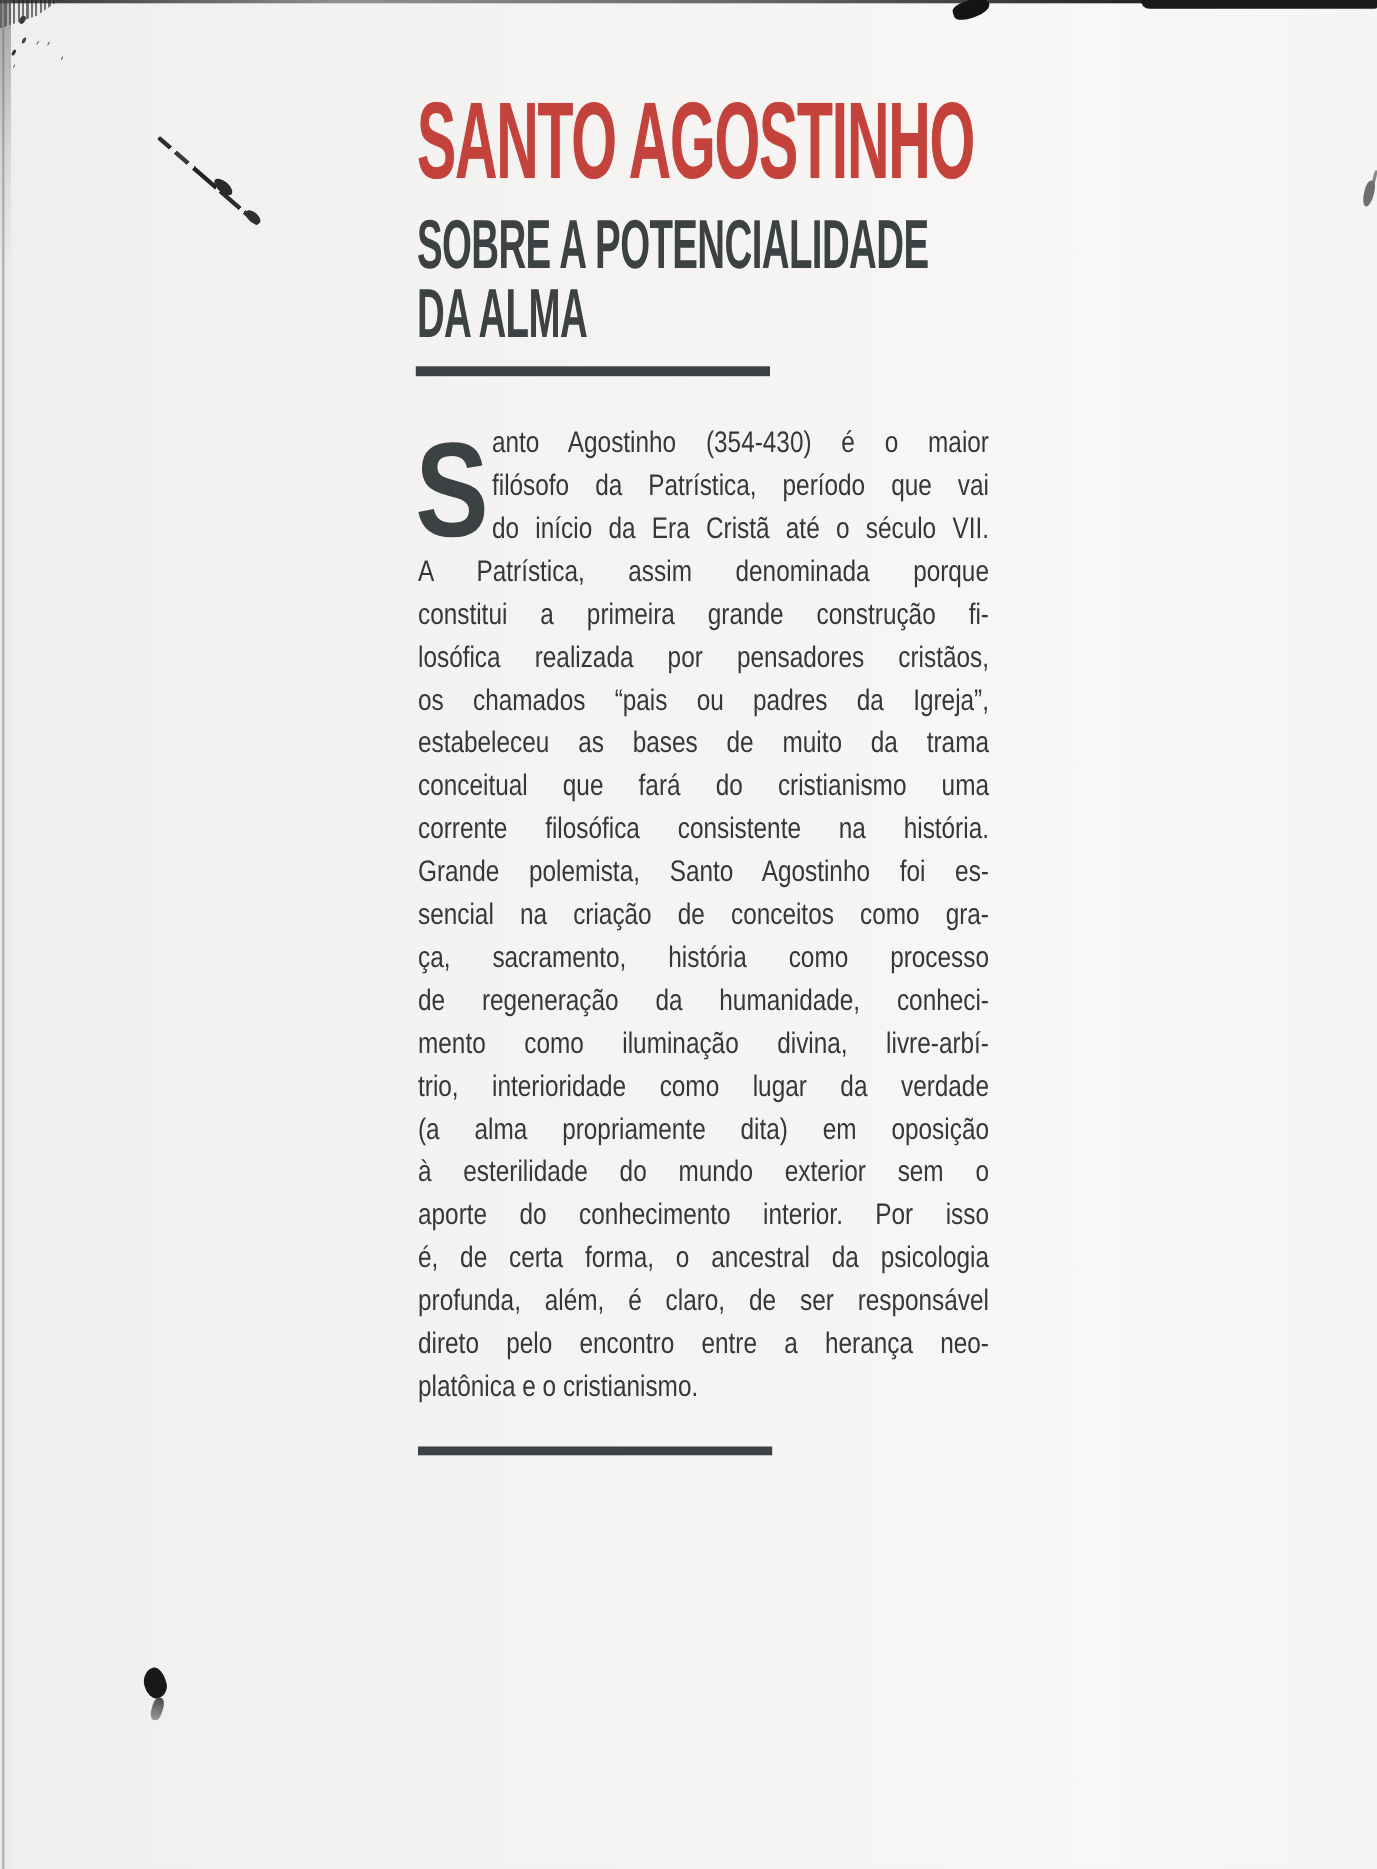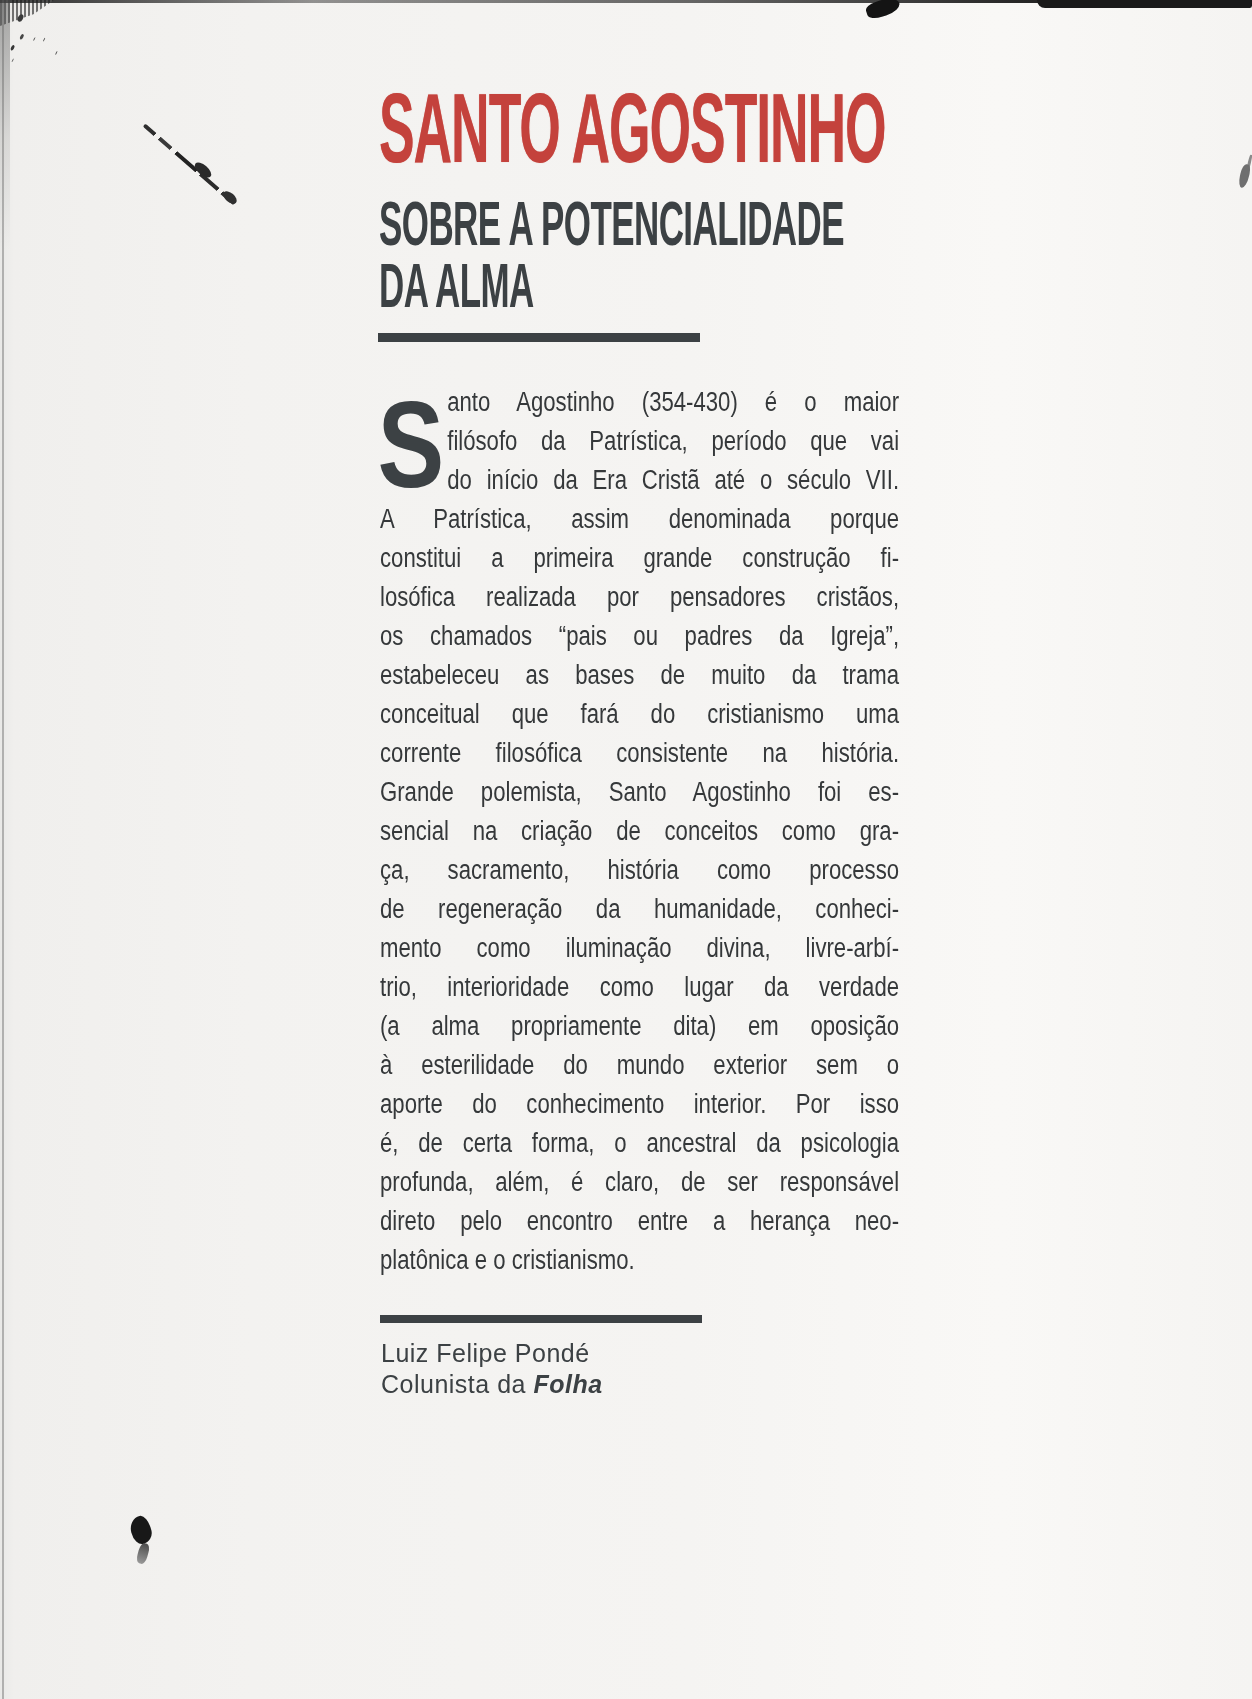--- a/index.html
+++ b/index.html
@@ -150,18 +150,14 @@
     <div class="bodyline">à esterilidade do mundo exterior sem o</div>
     <div class="bodyline">aporte do conhecimento interior. Por isso</div>
     <div class="bodyline">é, de certa forma, o ancestral da psicologia</div>
     <div class="bodyline">profunda, além, é claro, de ser responsável</div>
     <div class="bodyline">direto pelo encontro entre a herança neo-</div>
     <div class="bodyline last">platônica e o cristianismo.</div>
   </article>
 
   <div class="rule rule-bottom"></div>
 
-  <footer class="credit">
-    <div>Luiz Felipe Pondé</div>
-    <div><span>Colunista da</span> <span class="pub">Folha</span></div>
-  </footer>
 
 </div>
 
 </body></html>

